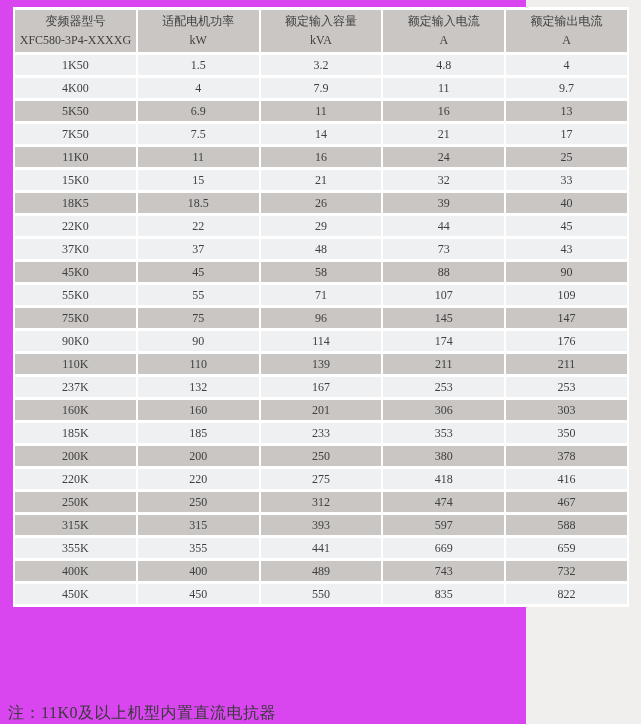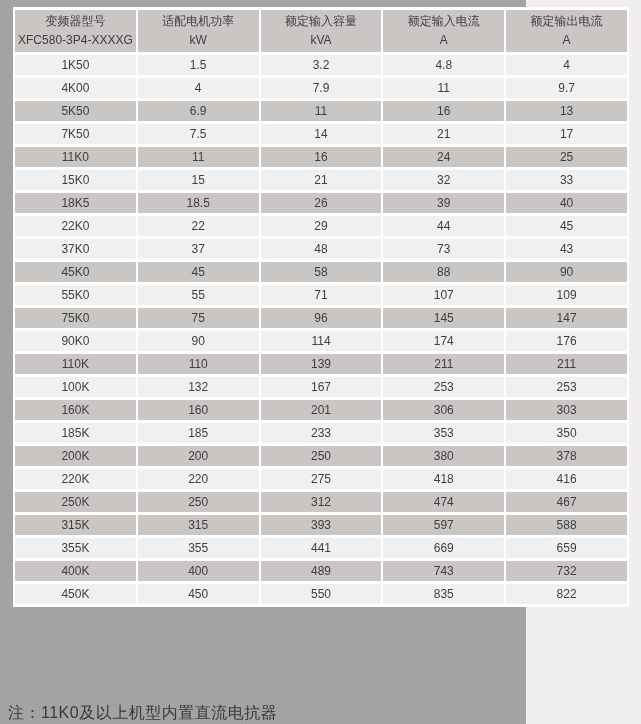--- a/index.html
+++ b/index.html
@@ -5,21 +5,22 @@
   * { margin: 0; padding: 0; box-sizing: border-box; }
   html, body {
     width: 641px; height: 724px;
     font-family: "Liberation Sans", "DejaVu Sans", sans-serif;
     background: #f0efed;
     overflow: hidden;
   }
   .page {
     position: relative;
     width: 526px; height: 724px;
-    background: #a3a3a3;
+    background: #d946ef;
+    font-family: Liberation Serif, serif;
   }
   table.spec-table {
     position: absolute;
     left: 13px; top: 7px;
     width: 616px;
     border-collapse: separate;
     border-spacing: 2px 3px;
     background: #ffffff;
     table-layout: fixed;
   }
@@ -174,21 +175,21 @@
           <td>176</td>
         </tr>
         <tr class="row-gray">
           <td>110K</td>
           <td>110</td>
           <td>139</td>
           <td>211</td>
           <td>211</td>
         </tr>
         <tr class="row-light">
-          <td>100K</td>
+          <td>237K</td>
           <td>132</td>
           <td>167</td>
           <td>253</td>
           <td>253</td>
         </tr>
         <tr class="row-gray">
           <td>160K</td>
           <td>160</td>
           <td>201</td>
           <td>306</td>

